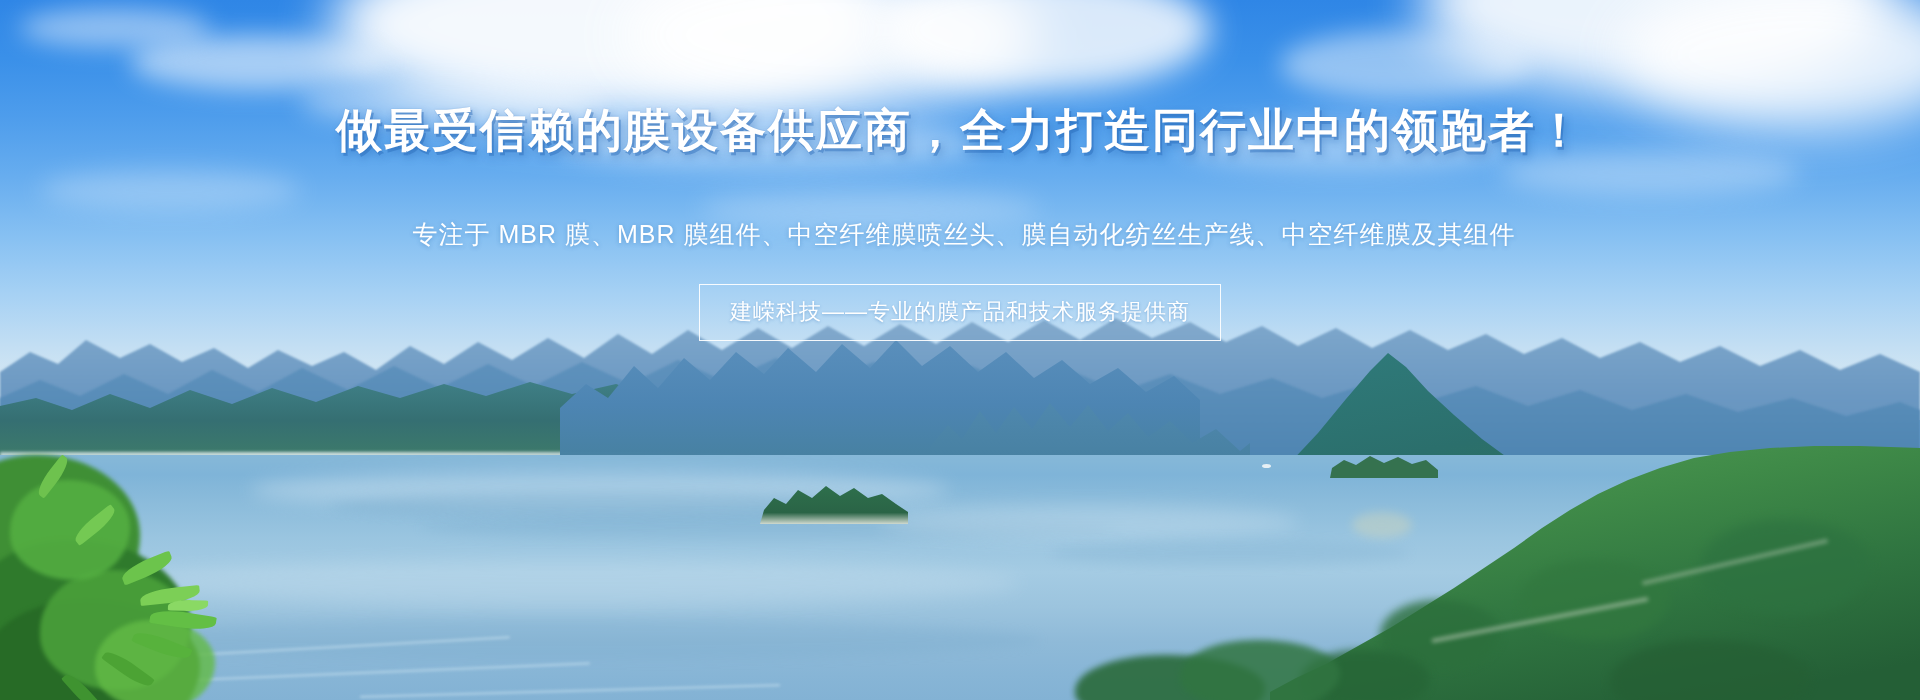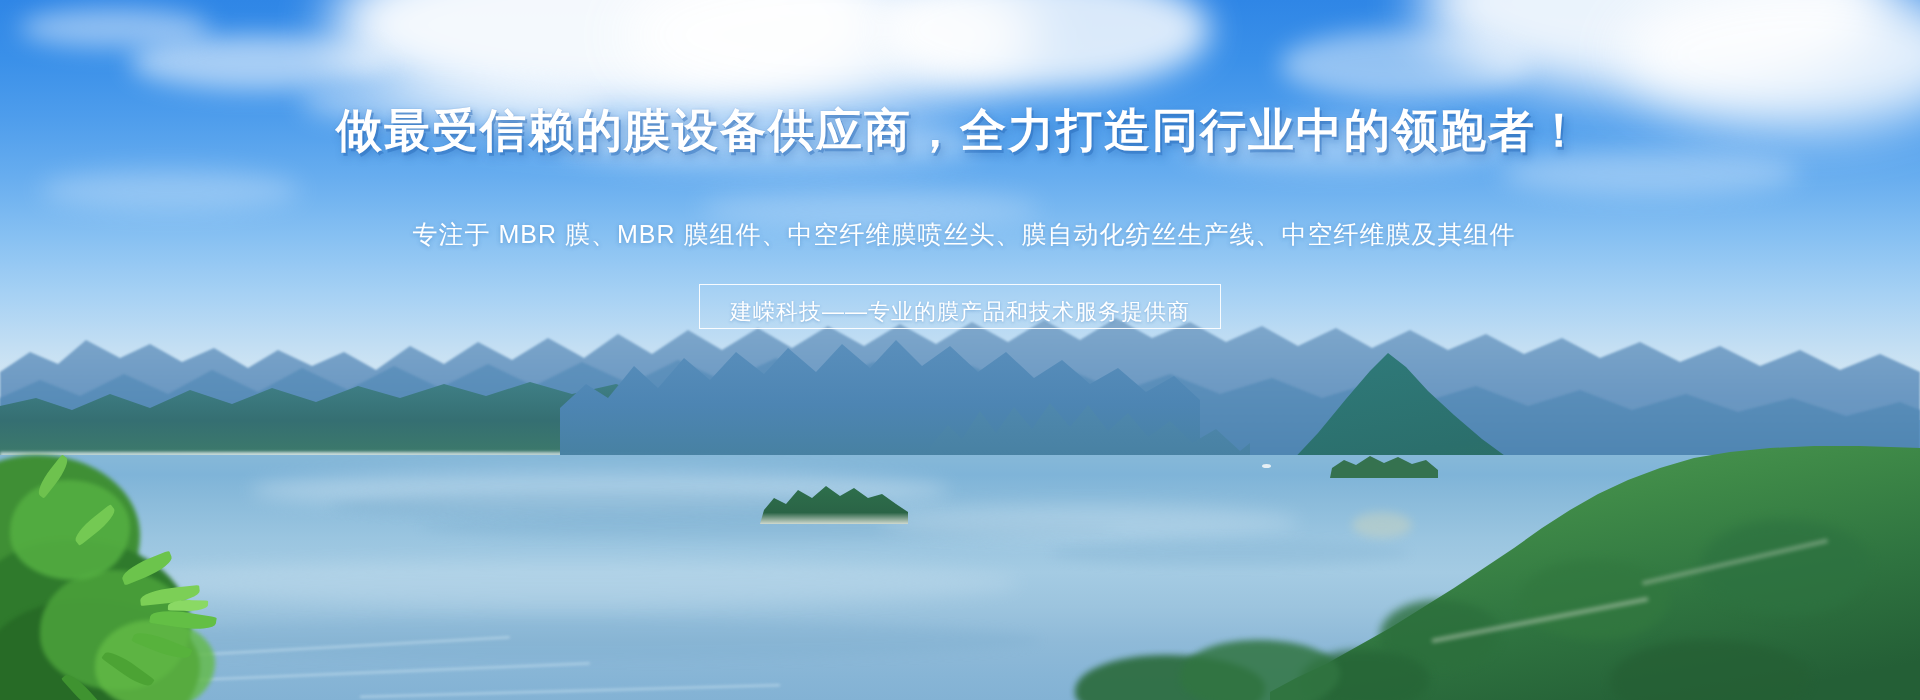--- a/index.html
+++ b/index.html
@@ -98,21 +98,21 @@
     white-space:nowrap;
     pointer-events:auto;
   }
   .tagline-wrap{
     position:absolute;top:284px;left:0;width:1920px;
     display:flex;justify-content:center;
     pointer-events:auto;
   }
   .tagline{
     border:1px solid rgba(255,255,255,.92);
-    padding:12px 30px 1px 30px;
+    padding:12px 30px 13px 30px;
     color:#ffffff;
     font-size:22px;
     letter-spacing:1px;
     white-space:nowrap;
     text-shadow:0 1px 3px rgba(45,110,180,.40);
     background:rgba(255,255,255,.03);
   }
 </style>
 </head>
 <body>

